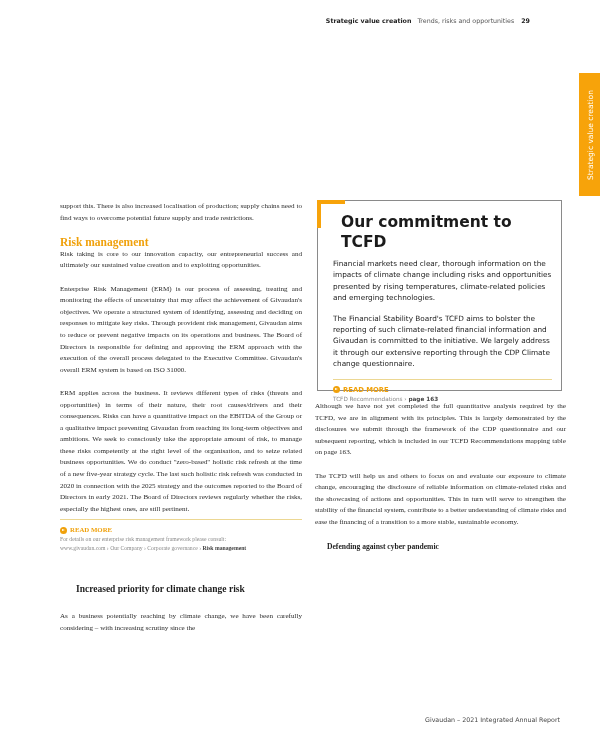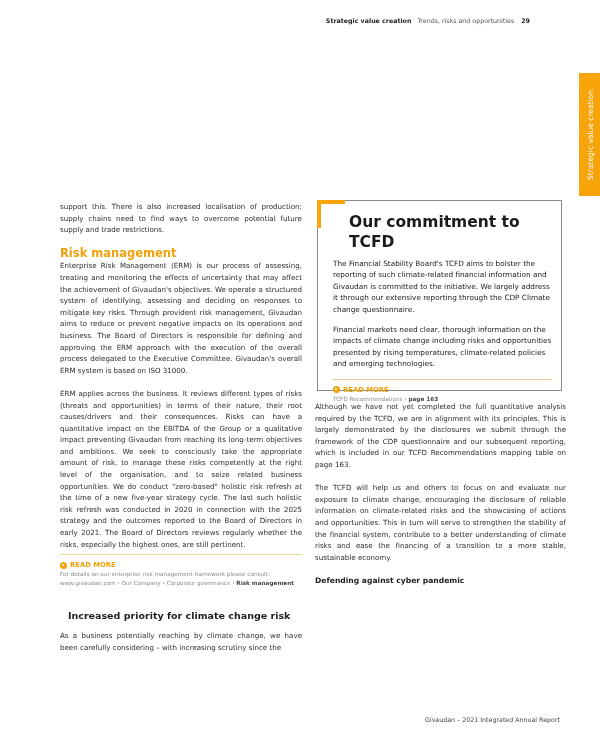--- a/index.html
+++ b/index.html
@@ -5,58 +5,59 @@
     html, body { margin: 0; padding: 0; background: #ffffff; }
     body { width: 600px; height: 742px; position: relative; overflow: hidden;
            font-family: "DejaVu Sans", sans-serif; color: #2b2b2b; }
     .header { position: absolute; top: 17px; right: 70px; font-size: 6.3px; color: #333; white-space: nowrap; }
     .header .sec { font-weight: bold; color: #222; }
     .header .sub { color: #555; margin-left: 4px; }
     .header .pg { font-weight: bold; margin-left: 5px; color: #222; }
     .side-tab { position: absolute; left: 579px; top: 73px; width: 21px; height: 123px; background: #f7a30a; }
     .side-tab span { position: absolute; left: 50%; top: 50%; transform: translate(-50%,-50%) rotate(-90deg);
                      white-space: nowrap; color: #fff; font-size: 7.5px; }
-    .col { position: absolute; font-size: 7.1px; line-height: 11.6px; text-align: justify; }
+    .col { position: absolute; font-size: 7.1px; line-height: 11.6px; text-align: justify; font-family: Liberation Serif, serif; }
     .col p { margin: 0 0 11.6px 0; }
     .left { left: 60px; top: 201px; width: 242px; }
     .right { left: 315px; top: 401px; width: 251px; }
     h2.risk { color: #f0a10b; font-size: 11.5px; margin: 0; line-height: 13px; font-weight: bold; }
-    h3.sub { font-size: 9.5px; margin: 8px; font-weight: bold; color: #1e1e1e; line-height: 12px; }
-    h4.sub { font-size: 7.6px; margin: 0; font-weight: bold; color: #1e1e1e; line-height: 11.6px; }
+    h3.sub { font-size: 9.5px; margin: 16px; font-weight: bold; color: #1e1e1e; line-height: 12px; }
+    h4.sub { font-size: 7.6px; margin: 12px; font-weight: bold; color: #1e1e1e; line-height: 11.6px; }
     .rule { height: 1px; background: #ecd792; margin: 4px 0 5px 0; }
     .readmore { font-size: 6.8px; font-weight: bold; color: #f0a10b; display: flex; align-items: center; gap: 3px; line-height: 10px; }
     .rm-icon { width: 7px; height: 7px; border-radius: 50%; background: #f0a10b; display: inline-block; position: relative; }
     .rm-icon::after { content: ""; position: absolute; left: 2px; top: 1.8px; border-left: 3px solid #fff; border-top: 1.7px solid transparent; border-bottom: 1.7px solid transparent; }
     .rm-text { font-size: 5.7px; color: #8a8a8a; line-height: 9px; text-align: left; }
     .rm-text b { color: #444; }
     .tcfd-box { position: absolute; left: 317px; top: 200px; width: 243px; height: 189px; border: 1px solid #8a8a8a; background: #fff; }
     .tcfd-corner-top { position: absolute; left: -1px; top: -1px; width: 28px; height: 4px; background: #f7a30a; }
     .tcfd-corner-left { position: absolute; left: -1px; top: -1px; width: 4px; height: 28px; background: #f7a30a; }
     .tcfd-inner { position: absolute; left: 15px; top: 11px; width: 219px; }
-    .tcfd-title { font-size: 15.5px; font-weight: bold; color: #1b1b1b; line-height: 20px; margin: 0 0 6px 16px; }
+    .tcfd-title { font-size: 15.5px; font-weight: bold; color: #1b1b1b; line-height: 20px; margin: 0 0 6px 8px; }
     .tcfd-body { font-size: 7.3px; line-height: 11.4px; color: #222; }
     .tcfd-body p { margin: 0 0 9px 0; }
     .footer { position: absolute; right: 40px; top: 716px; font-size: 6.3px; color: #444; }
   </style>
 </head>
 <body>
 
 <div class="header">
   <span class="sec">Strategic value creation</span>
   <span class="sub">Trends, risks and opportunities</span>
   <span class="pg">29</span>
 </div>
 
 <div class="side-tab">
   <span>Strategic value creation</span>
 </div>
 
 <div class="col left">
   <p>support this. There is also increased localisation of production; supply chains need to find ways to overcome potential future supply and trade restrictions.</p>
   <h2 class="risk">Risk management</h2>
+  <p>Risk taking is core to our innovation capacity, our entrepreneurial success and ultimately our sustained value creation and to exploiting opportunities.</p>
   <p>Enterprise Risk Management (ERM) is our process of assessing, treating and monitoring the effects of uncertainty that may affect the achievement of Givaudan's objectives. We operate a structured system of identifying, assessing and deciding on responses to mitigate key risks. Through provident risk management, Givaudan aims to reduce or prevent negative impacts on its operations and business. The Board of Directors is responsible for defining and approving the ERM approach with the execution of the overall process delegated to the Executive Committee. Givaudan's overall ERM system is based on ISO 31000.</p>
   <p style="margin-bottom:3px">ERM applies across the business. It reviews different types of risks (threats and opportunities) in terms of their nature, their root causes/drivers and their consequences. Risks can have a quantitative impact on the EBITDA of the Group or a qualitative impact preventing Givaudan from reaching its long-term objectives and ambitions. We seek to consciously take the appropriate amount of risk, to manage these risks competently at the right level of the organisation, and to seize related business opportunities. We do conduct "zero-based" holistic risk refresh at the time of a new five-year strategy cycle. The last such holistic risk refresh was conducted in 2020 in connection with the 2025 strategy and the outcomes reported to the Board of Directors in early 2021. The Board of Directors reviews regularly whether the risks, especially the highest ones, are still pertinent.</p>
   <div class="rule"></div>
   <div class="readmore">
     <span class="rm-icon"></span>
     <span>READ MORE</span>
   </div>
   <div class="rm-text">
     <div>For details on our enterprise risk management framework please consult:</div>
     <div>
@@ -73,22 +74,22 @@
   <h3 class="sub">Increased priority for climate change risk</h3>
   <p>As a business potentially reaching by climate change, we have been carefully considering – with increasing scrutiny since the</p>
 </div>
 
 <div class="tcfd-box">
   <div class="tcfd-corner-top"></div>
   <div class="tcfd-corner-left"></div>
   <div class="tcfd-inner">
     <div class="tcfd-title">Our commitment to TCFD</div>
     <div class="tcfd-body">
+      <p>Financial markets need clear, thorough information on the impacts of climate change including risks and opportunities presented by rising temperatures, climate-related policies and emerging technologies.</p>
       <p>The Financial Stability Board's TCFD aims to bolster the reporting of such climate-related financial information and Givaudan is committed to the initiative. We largely address it through our extensive reporting through the CDP Climate change questionnaire.</p>
-      <p>Financial markets need clear, thorough information on the impacts of climate change including risks and opportunities presented by rising temperatures, climate-related policies and emerging technologies.</p>
     </div>
     <div class="rule"></div>
     <div class="readmore">
       <span class="rm-icon"></span>
       <span>READ MORE</span>
     </div>
     <div class="rm-text">
       <span>TCFD Recommendations</span>
       <span>›</span>
       <b>page 163</b>

